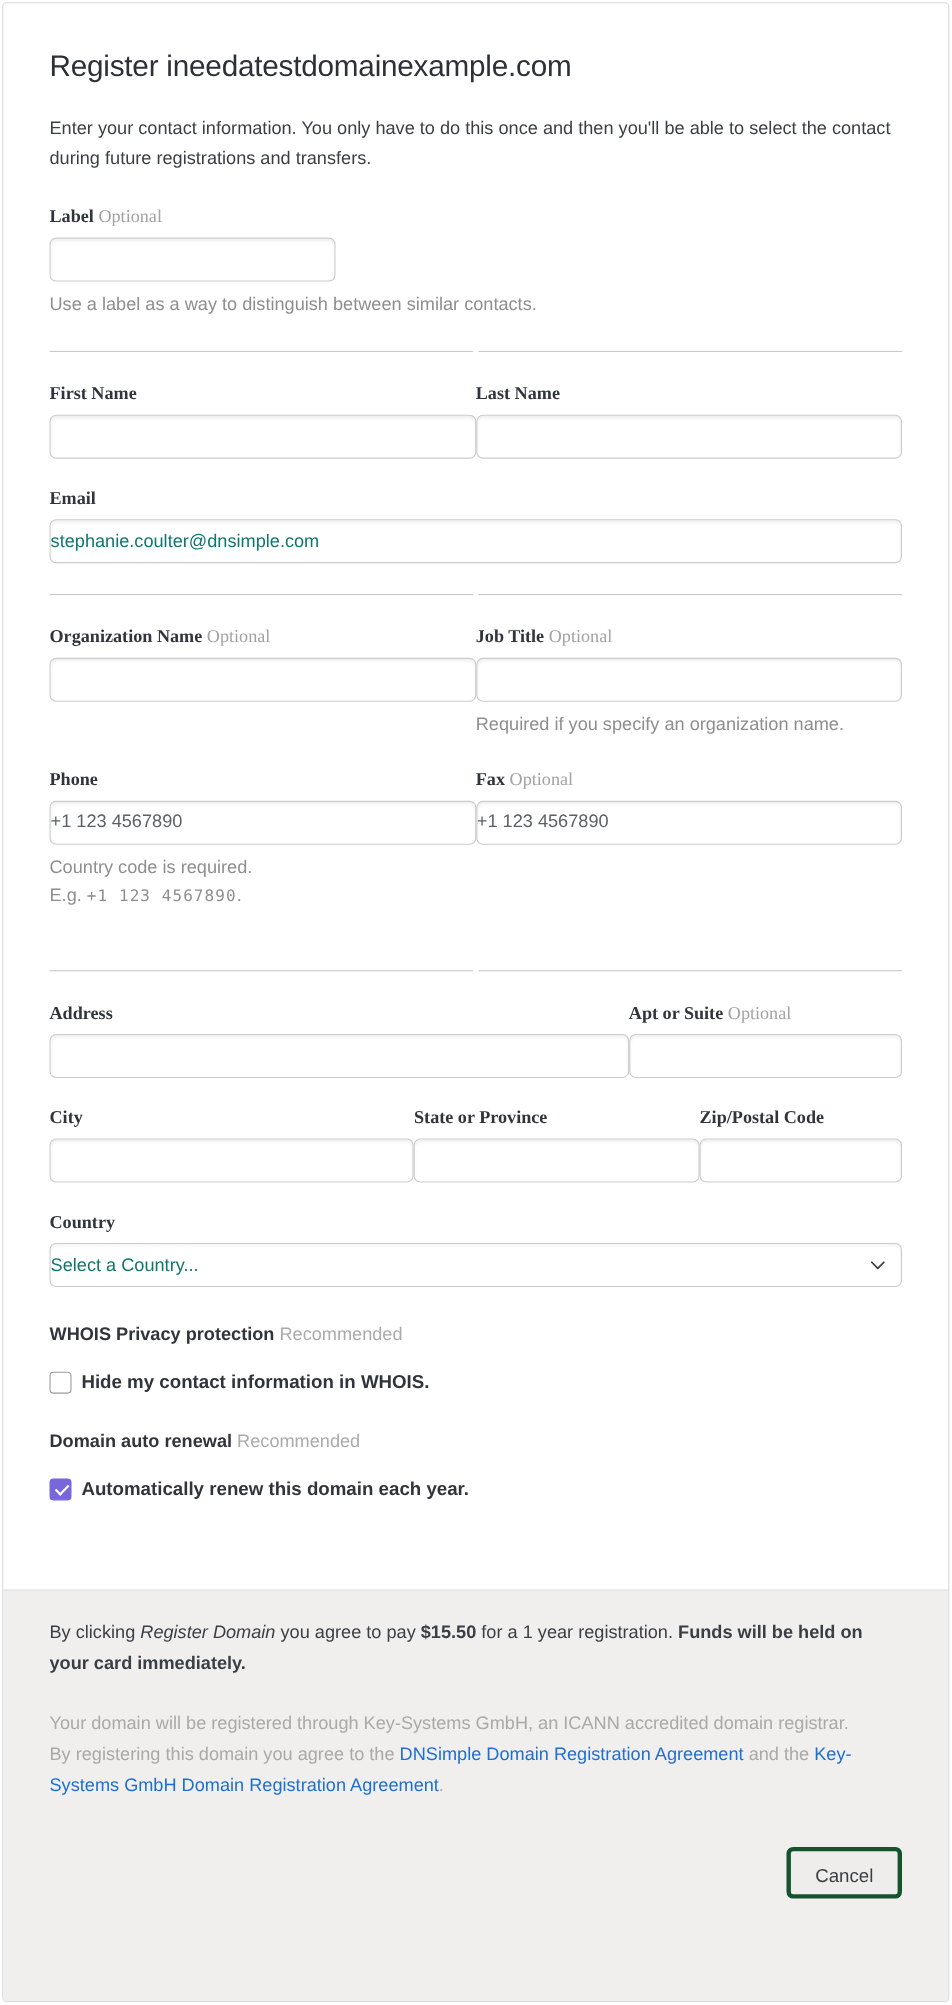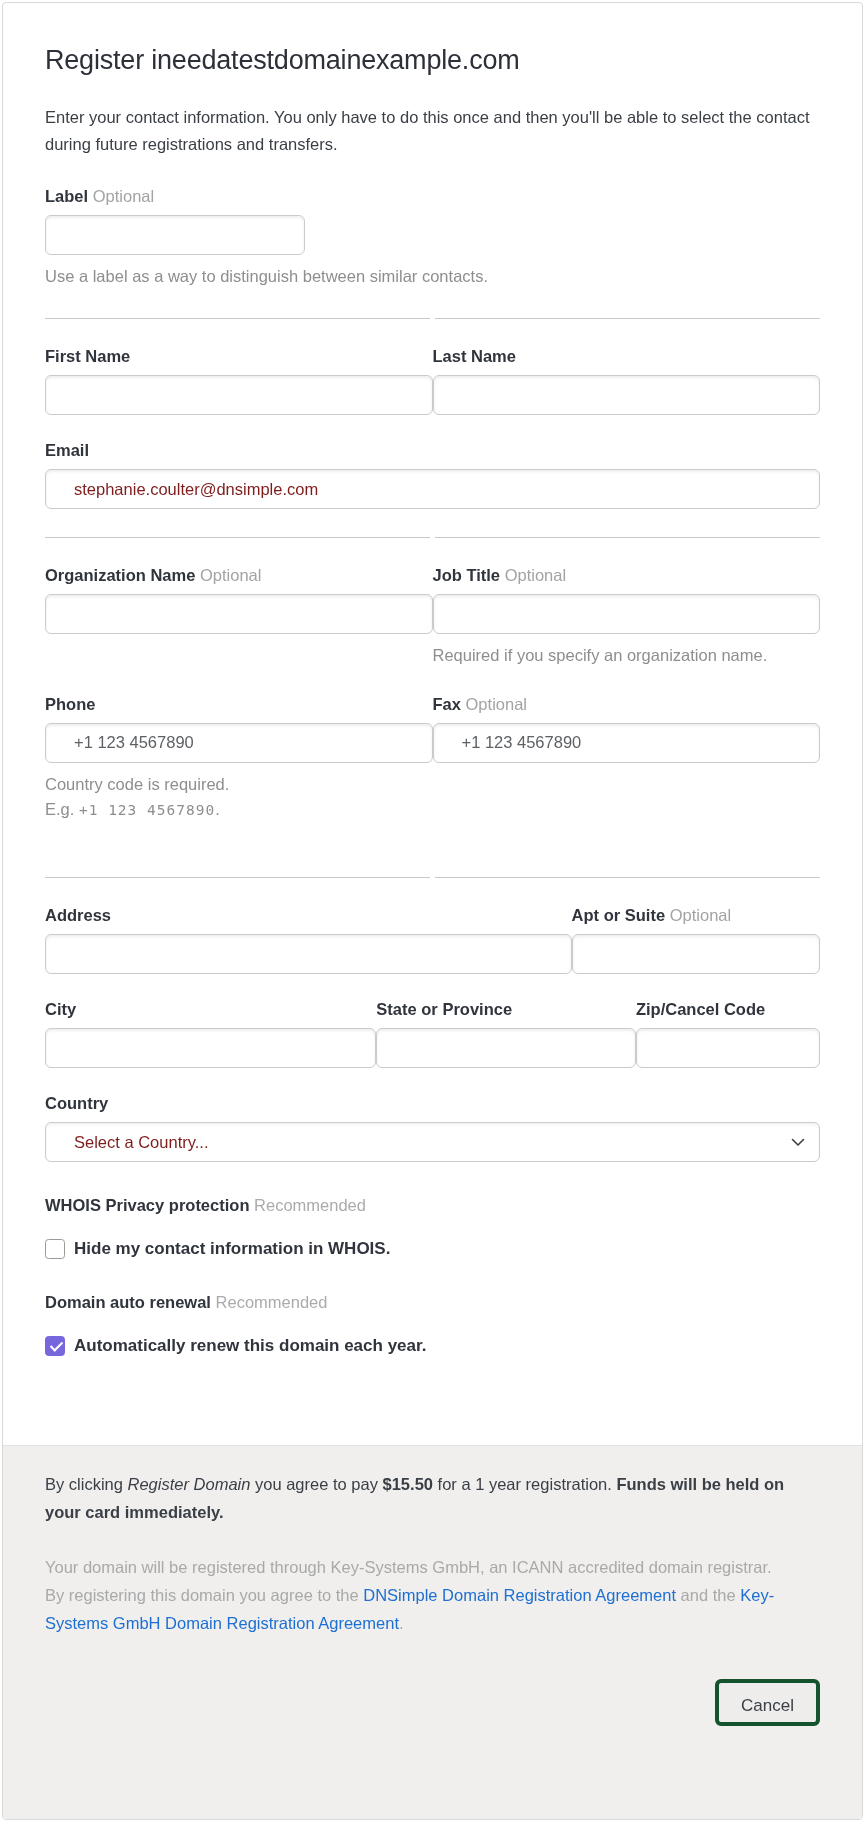--- a/index.html
+++ b/index.html
@@ -26,31 +26,31 @@
     font-weight: 500;
     color: #2d3038;
     letter-spacing: -0.2px;
   }
   p.intro {
     margin: 0 0 30px 0;
     font-size: 16.5px;
     line-height: 1.62;
     color: #3a3f46;
   }
-  .label-row { margin-bottom: 9px; font-size: 16.5px; }
+  .label-row { margin-bottom: 9px; font-size: 16.5px; font-family: Liberation Serif, serif; }
   .lbl { font-weight: 700; color: #30343c; }
   .opt { color: #a3a3a3; font-weight: 400; }
   .txt, .select-ctl {
     display: block;
     width: 100%;
     height: 40px;
-    padding: 6px 28px;
+    padding: 6px 0;
     font-family: "Liberation Sans", sans-serif;
     font-size: 16.5px;
-    color: #7f1d1d;
+    color: #0f766e;
     background: #fff;
     border: 1px solid #cccbca;
     border-radius: 6px;
     box-shadow: inset 0 2px 3px rgba(0,0,0,0.07);
     outline: none;
   }
   .txt::placeholder { color: #5d6166; opacity: 1; }
   .help {
     margin: 9px 0 0 0;
     font-size: 16.5px;
@@ -298,21 +298,21 @@
         <input type="text" class="txt" value="" style="">
       </div>
       <div class="col-state group">
         <div class="label-row">
           <span class="lbl">State or Province</span>
         </div>
         <input type="text" class="txt" value="" style="">
       </div>
       <div class="col-zip group">
         <div class="label-row">
-          <span class="lbl">Zip/Cancel Code</span>
+          <span class="lbl">Zip/Postal Code</span>
         </div>
         <input type="text" class="txt" value="" style="">
       </div>
     </div>
 
     <div class="group">
       <div class="label-row">
         <span class="lbl">Country</span>
       </div>
       <div class="select-wrap">

